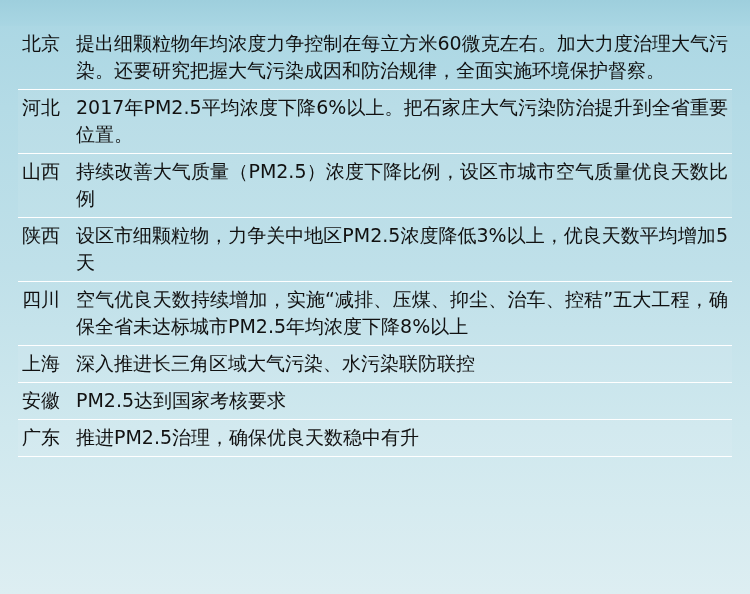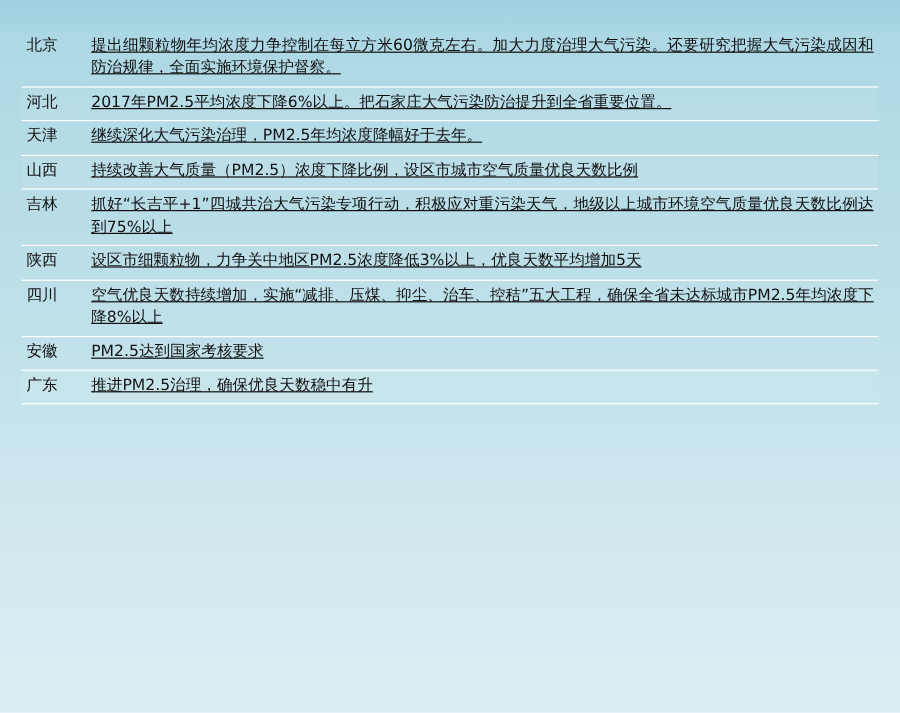--- a/index.html
+++ b/index.html
@@ -33,77 +33,72 @@
     position: relative;
     width: 714px;
     border-collapse: collapse;
     table-layout: fixed;
     background: transparent;
   }
   table.tbl td {
     vertical-align: top;
     padding: 4px 4px 5px 4px;
     border-bottom: 1px solid #ffffff;
-    font-size: 13px;
+    font-size: 19px;
     line-height: 1.42;
     color: #111111;
   }
   table.tbl tr:last-child td {
     border-bottom: 1px solid #ffffff;
   }
   td.prov {
     width: 46px;
     padding-left: 6px;
     padding-right: 2px;
     white-space: nowrap;
     letter-spacing: 0px;
   }
   td.desc {
     padding-left: 2px;
     padding-right: 8px;
     text-align: justify;
-    text-decoration: underline;
   }
   
   tr.r0 td { background: rgba(255,255,255,0.00); }
   tr.r1 td { background: rgba(255,255,255,0.07); }
 </style>
 </head>
 <body>
 
 <div id="page">
   <table class="tbl">
     <tbody>
       <tr class="r0">
         <td class="prov">北京</td>
         <td class="desc">提出细颗粒物年均浓度力争控制在每立方米60微克左右。加大力度治理大气污染。还要研究把握大气污染成因和防治规律，全面实施环境保护督察。</td>
       </tr>
       <tr class="r1">
         <td class="prov">河北</td>
         <td class="desc">2017年PM2.5平均浓度下降6%以上。把石家庄大气污染防治提升到全省重要位置。</td>
       </tr>
-      <tr class="r0">
-        <td class="prov">天津</td>
-        <td class="desc">继续深化大气污染治理，PM2.5年均浓度降幅好于去年。</td>
-      </tr>
       <tr class="r1">
         <td class="prov">山西</td>
         <td class="desc">持续改善大气质量（PM2.5）浓度下降比例，设区市城市空气质量优良天数比例</td>
-      </tr>
-      <tr class="r0">
-        <td class="prov">吉林</td>
-        <td class="desc">抓好“长吉平+1”四城共治大气污染专项行动，积极应对重污染天气，地级以上城市环境空气质量优良天数比例达到75%以上</td>
       </tr>
       <tr class="r0">
         <td class="prov">陕西</td>
         <td class="desc">设区市细颗粒物，力争关中地区PM2.5浓度降低3%以上，优良天数平均增加5天</td>
       </tr>
       <tr class="r0">
         <td class="prov">四川</td>
         <td class="desc">空气优良天数持续增加，实施“减排、压煤、抑尘、治车、控秸”五大工程，确保全省未达标城市PM2.5年均浓度下降8%以上</td>
+      </tr>
+      <tr class="r1">
+        <td class="prov">上海</td>
+        <td class="desc">深入推进长三角区域大气污染、水污染联防联控</td>
       </tr>
       <tr class="r0">
         <td class="prov">安徽</td>
         <td class="desc">PM2.5达到国家考核要求</td>
       </tr>
       <tr class="r1">
         <td class="prov">广东</td>
         <td class="desc">推进PM2.5治理，确保优良天数稳中有升</td>
       </tr>
     </tbody>

